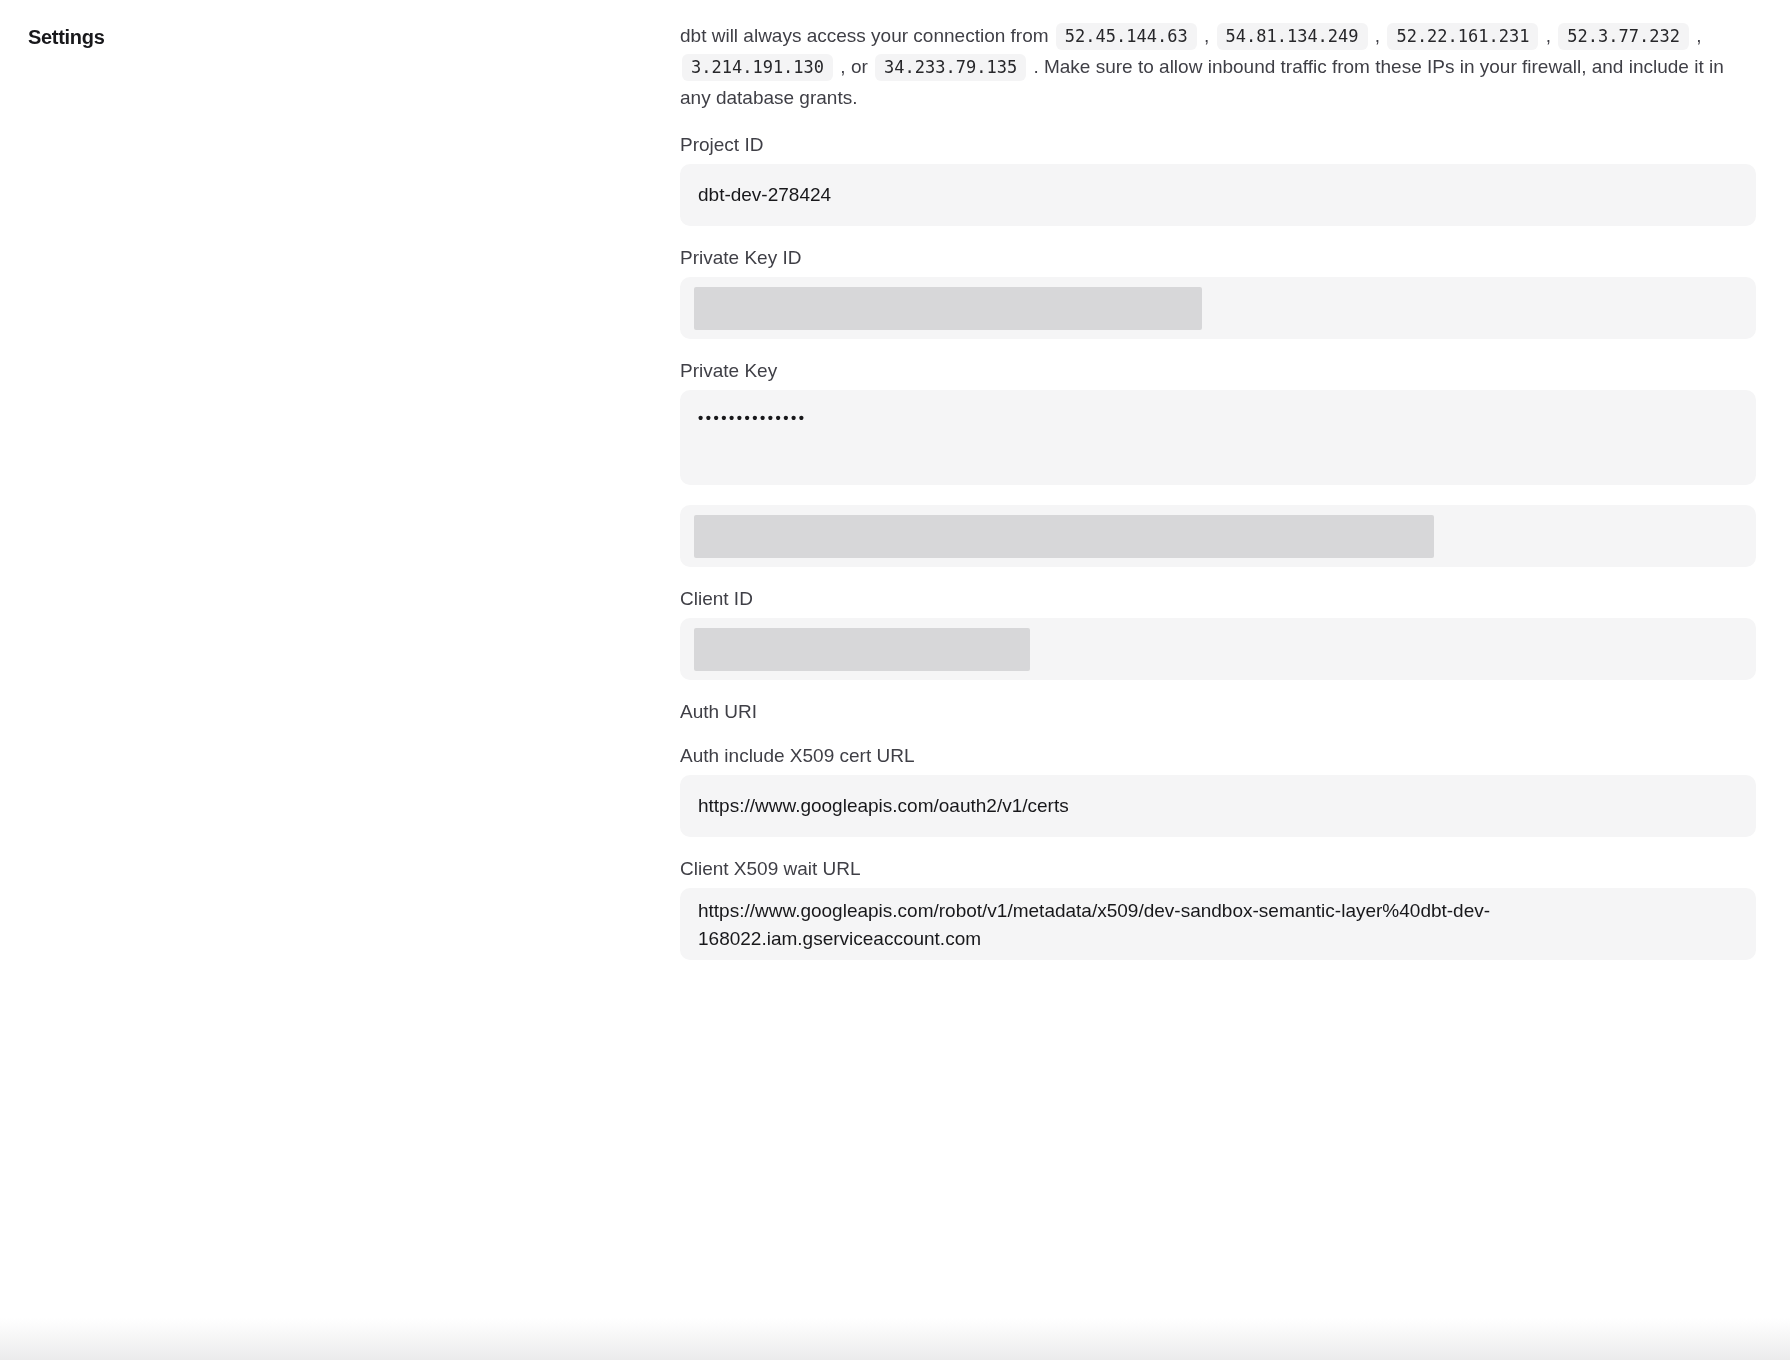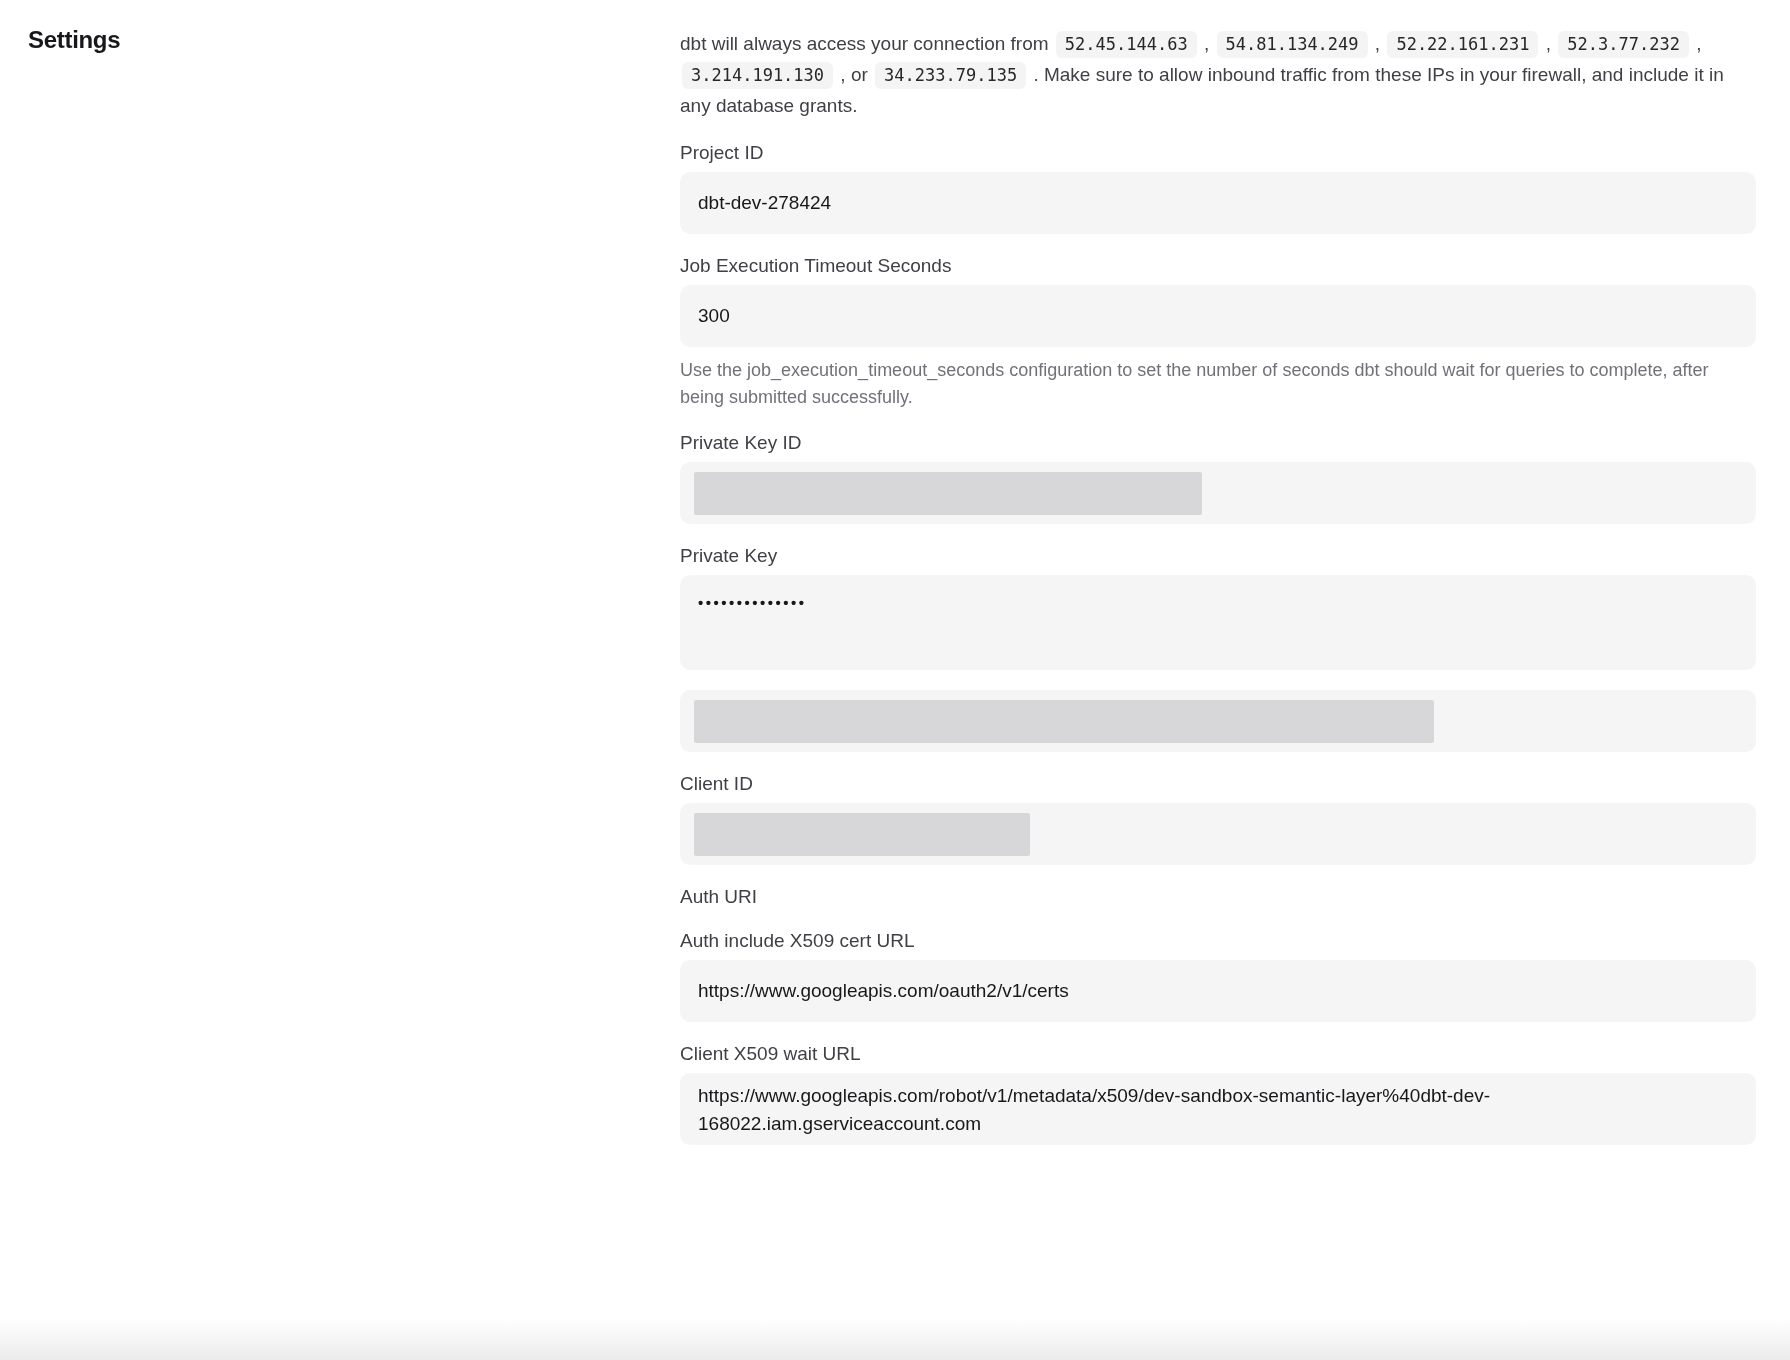--- a/index.html
+++ b/index.html
@@ -14,29 +14,29 @@
     width: 1790px;
     height: 1360px;
     overflow: hidden;
     background: #ffffff;
   }
   #page-title {
     position: absolute;
     left: 28px;
     top: 26px;
     margin: 0;
-    font-size: 24px;
+    font-size: 20px;
     font-weight: 700;
     color: #18181b;
     letter-spacing: -0.3px;
   }
   #content {
     position: absolute;
     left: 680px;
-    top: 28px;
+    top: 20px;
     width: 1076px;
   }
   #intro-paragraph {
     margin: 0;
     font-size: 19px;
     line-height: 31px;
     color: #3f3f46;
   }
   .ip-chip {
     display: inline-block;
@@ -128,27 +128,20 @@
   <div id="content">
     <p id="intro-paragraph">dbt will always access your connection from <span class="ip-chip">52.45.144.63</span> , <span class="ip-chip">54.81.134.249</span> , <span class="ip-chip">52.22.161.231</span> , <span class="ip-chip">52.3.77.232</span> , <span class="ip-chip">3.214.191.130</span> , or <span class="ip-chip">34.233.79.135</span> . Make sure to allow inbound traffic from these IPs in your firewall, and include it in any database grants.</p>
     <div id="fields">
         <div class="field-group">
           <div class="field-label">Project ID</div>
           <div class="field-box">
             <span class="field-value">dbt-dev-278424</span>
           </div>
         </div>
         <div class="field-group">
-          <div class="field-label">Job Execution Timeout Seconds</div>
-          <div class="field-box">
-            <span class="field-value">300</span>
-          </div>
-          <div class="field-help">Use the job_execution_timeout_seconds configuration to set the number of seconds dbt should wait for queries to complete, after being submitted successfully.</div>
-        </div>
-        <div class="field-group">
           <div class="field-label">Private Key ID</div>
           <div class="field-box">
             <div class="redacted-block" style="width: 508px;"></div>
           </div>
         </div>
         <div class="field-group">
           <div class="field-label">Private Key</div>
           <div class="field-box tall">
             <span class="field-value masked">••••••••••••••</span>
           </div>

